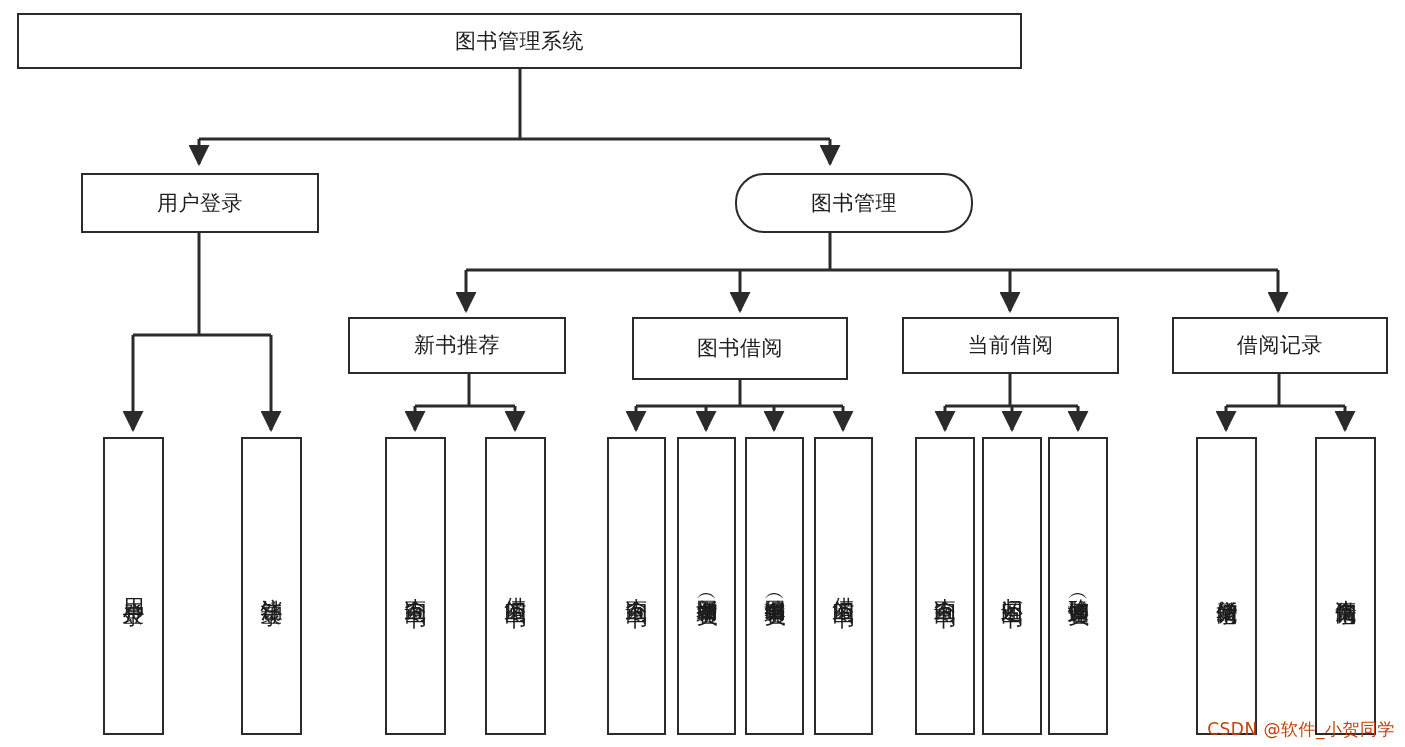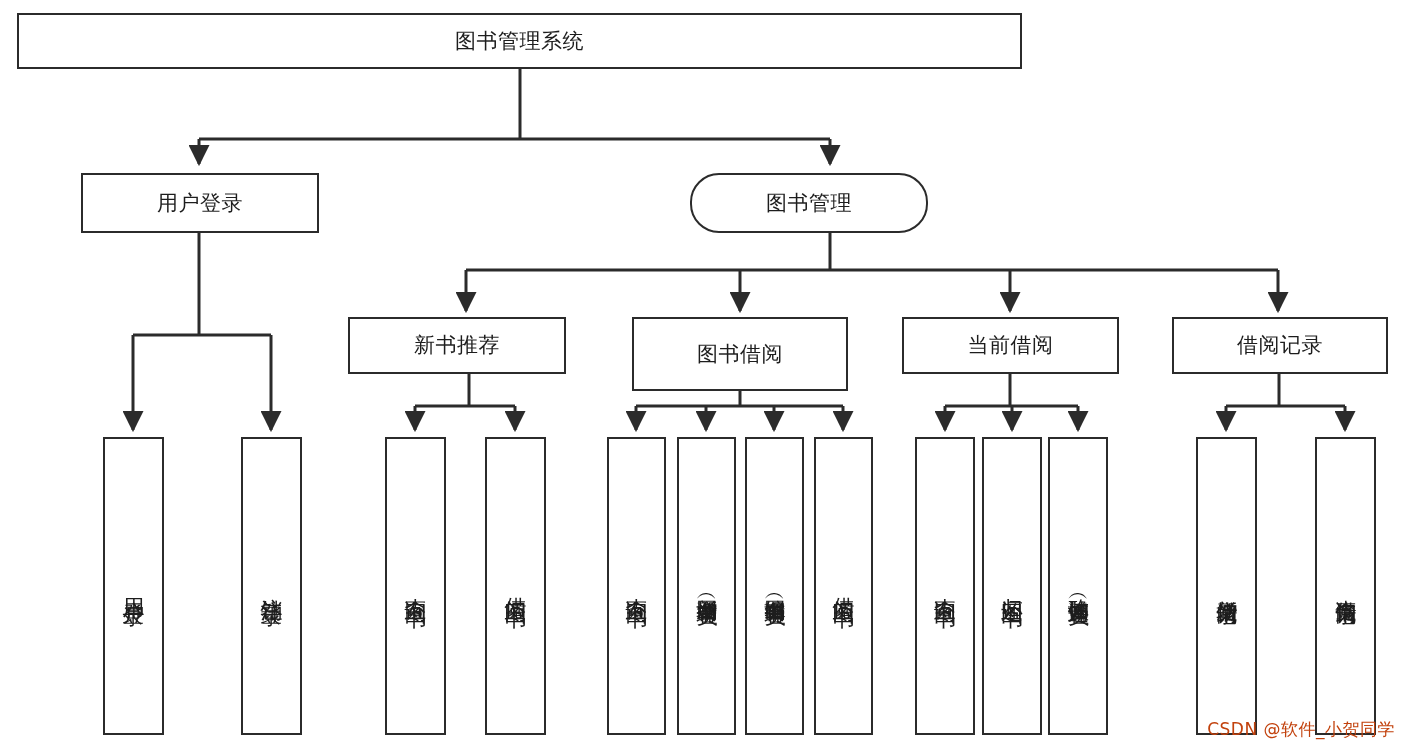--- a/index.html
+++ b/index.html
@@ -128,28 +128,28 @@
     </g>
   </svg>
 
   <div class="node horiz" style="left:17px; top:13px; width:1005px; height:56px;">
     <span class="lbl">图书管理系统</span>
   </div>
 
   <div class="node horiz" style="left:81px; top:173px; width:238px; height:60px;">
     <span class="lbl">用户登录</span>
   </div>
-  <div class="node horiz" style="left:690px; top:173px; width:238px; height:60px;border-radius:29px;">
+  <div class="node horiz" style="left:735px; top:173px; width:238px; height:60px;border-radius:29px;">
     <span class="lbl">图书管理</span>
   </div>
 
   <div class="node horiz" style="left:348px; top:317px; width:218px; height:57px;">
     <span class="lbl">新书推荐</span>
   </div>
-  <div class="node horiz" style="left:632px; top:317px; width:216px; height:74px;">
+  <div class="node horiz" style="left:632px; top:317px; width:216px; height:63px;">
     <span class="lbl">图书借阅</span>
   </div>
   <div class="node horiz" style="left:902px; top:317px; width:217px; height:57px;">
     <span class="lbl">当前借阅</span>
   </div>
   <div class="node horiz" style="left:1172px; top:317px; width:216px; height:57px;">
     <span class="lbl">借阅记录</span>
   </div>
 
   <div class="node vert" style="left:103px; top:437px; width:61px; height:298px;">

